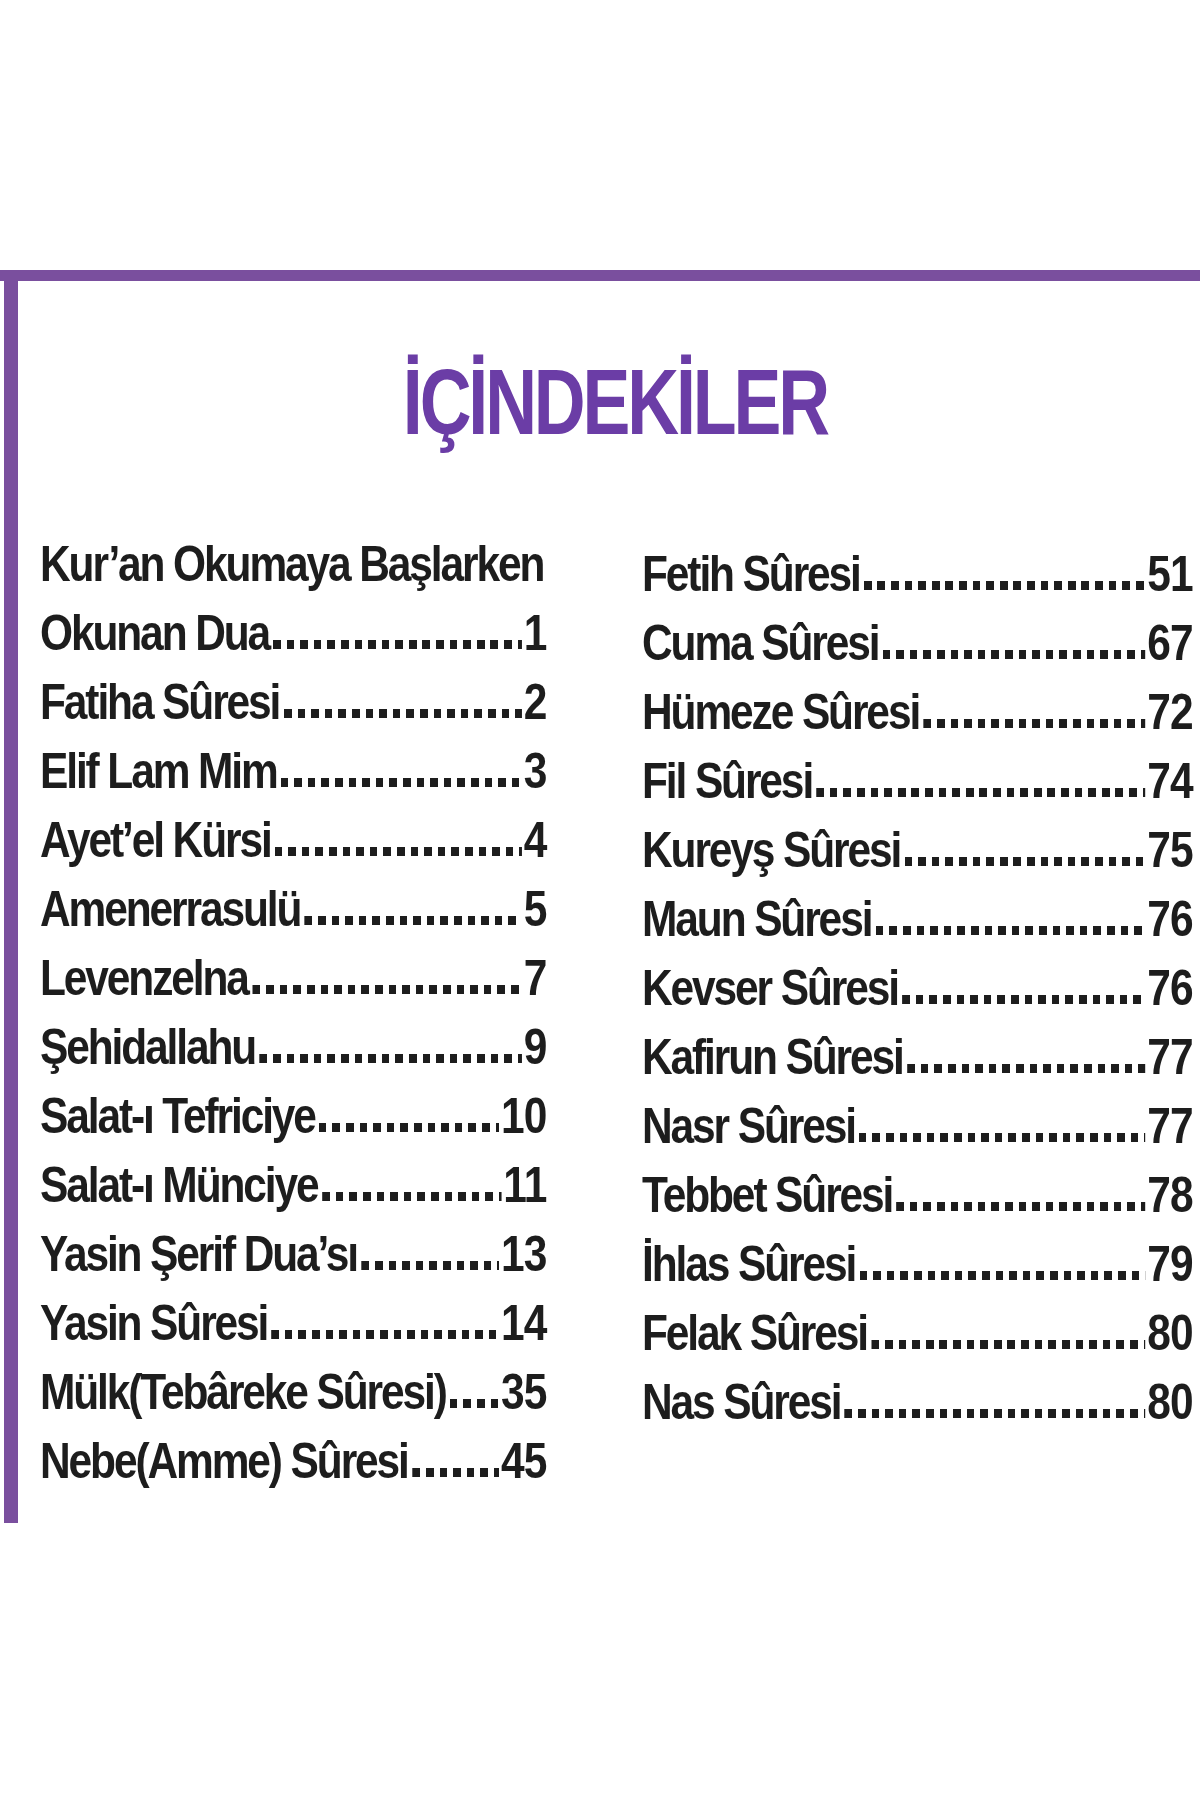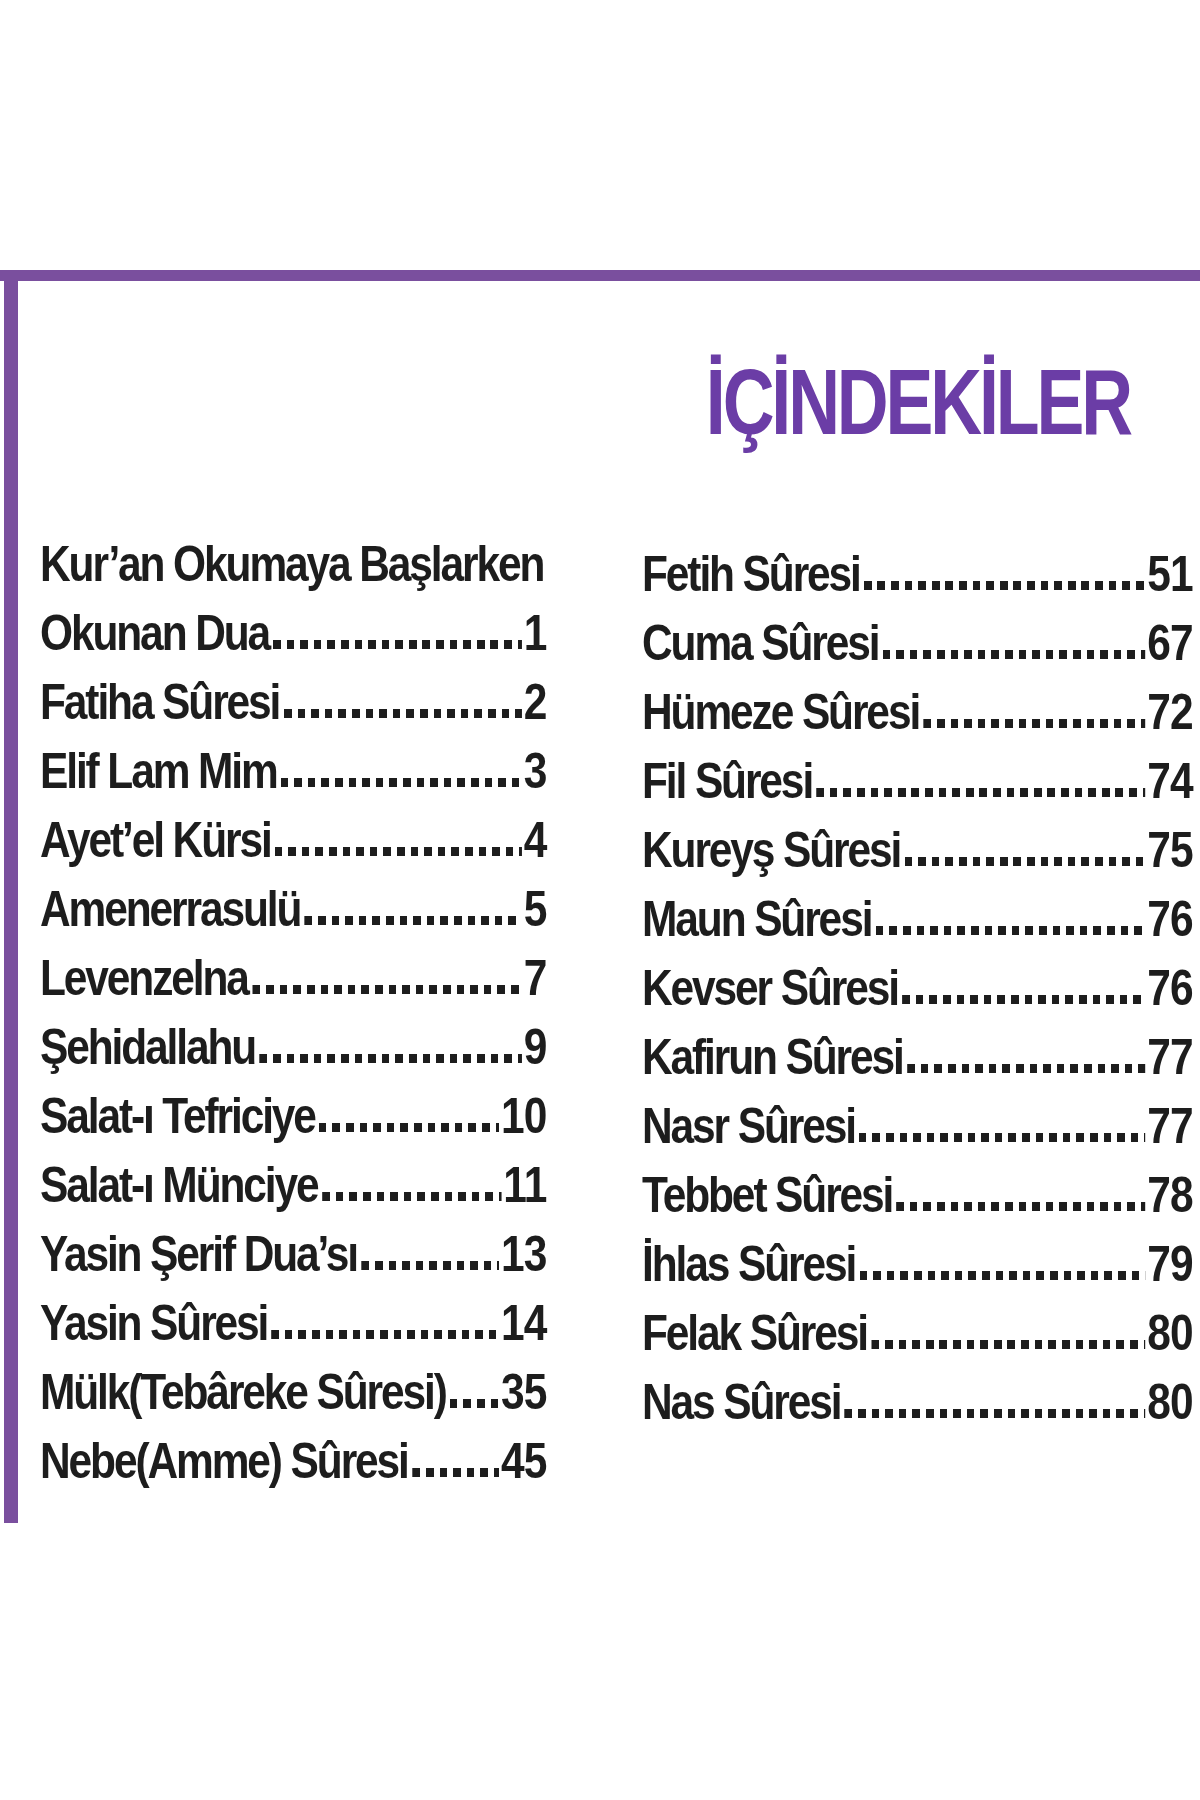--- a/index.html
+++ b/index.html
@@ -19,21 +19,21 @@
   .frame-top{
     position:absolute;left:0;top:270px;width:1200px;height:11px;
     background:var(--accent);
   }
   .frame-left{
     position:absolute;left:4px;top:270px;width:14px;height:1253px;
     background:var(--accent);
   }
   .title-wrap{
     position:absolute;left:40px;right:10px;top:356px;
-    text-align:right;
+    text-align:center;
   }
   .title{
     display:inline-block;
     font-size:92px;font-weight:bold;letter-spacing:-4px;line-height:1;
     color:var(--title);
     transform:scaleX(0.78);
     transform-origin:center;
     white-space:nowrap;
   }
   .col{

